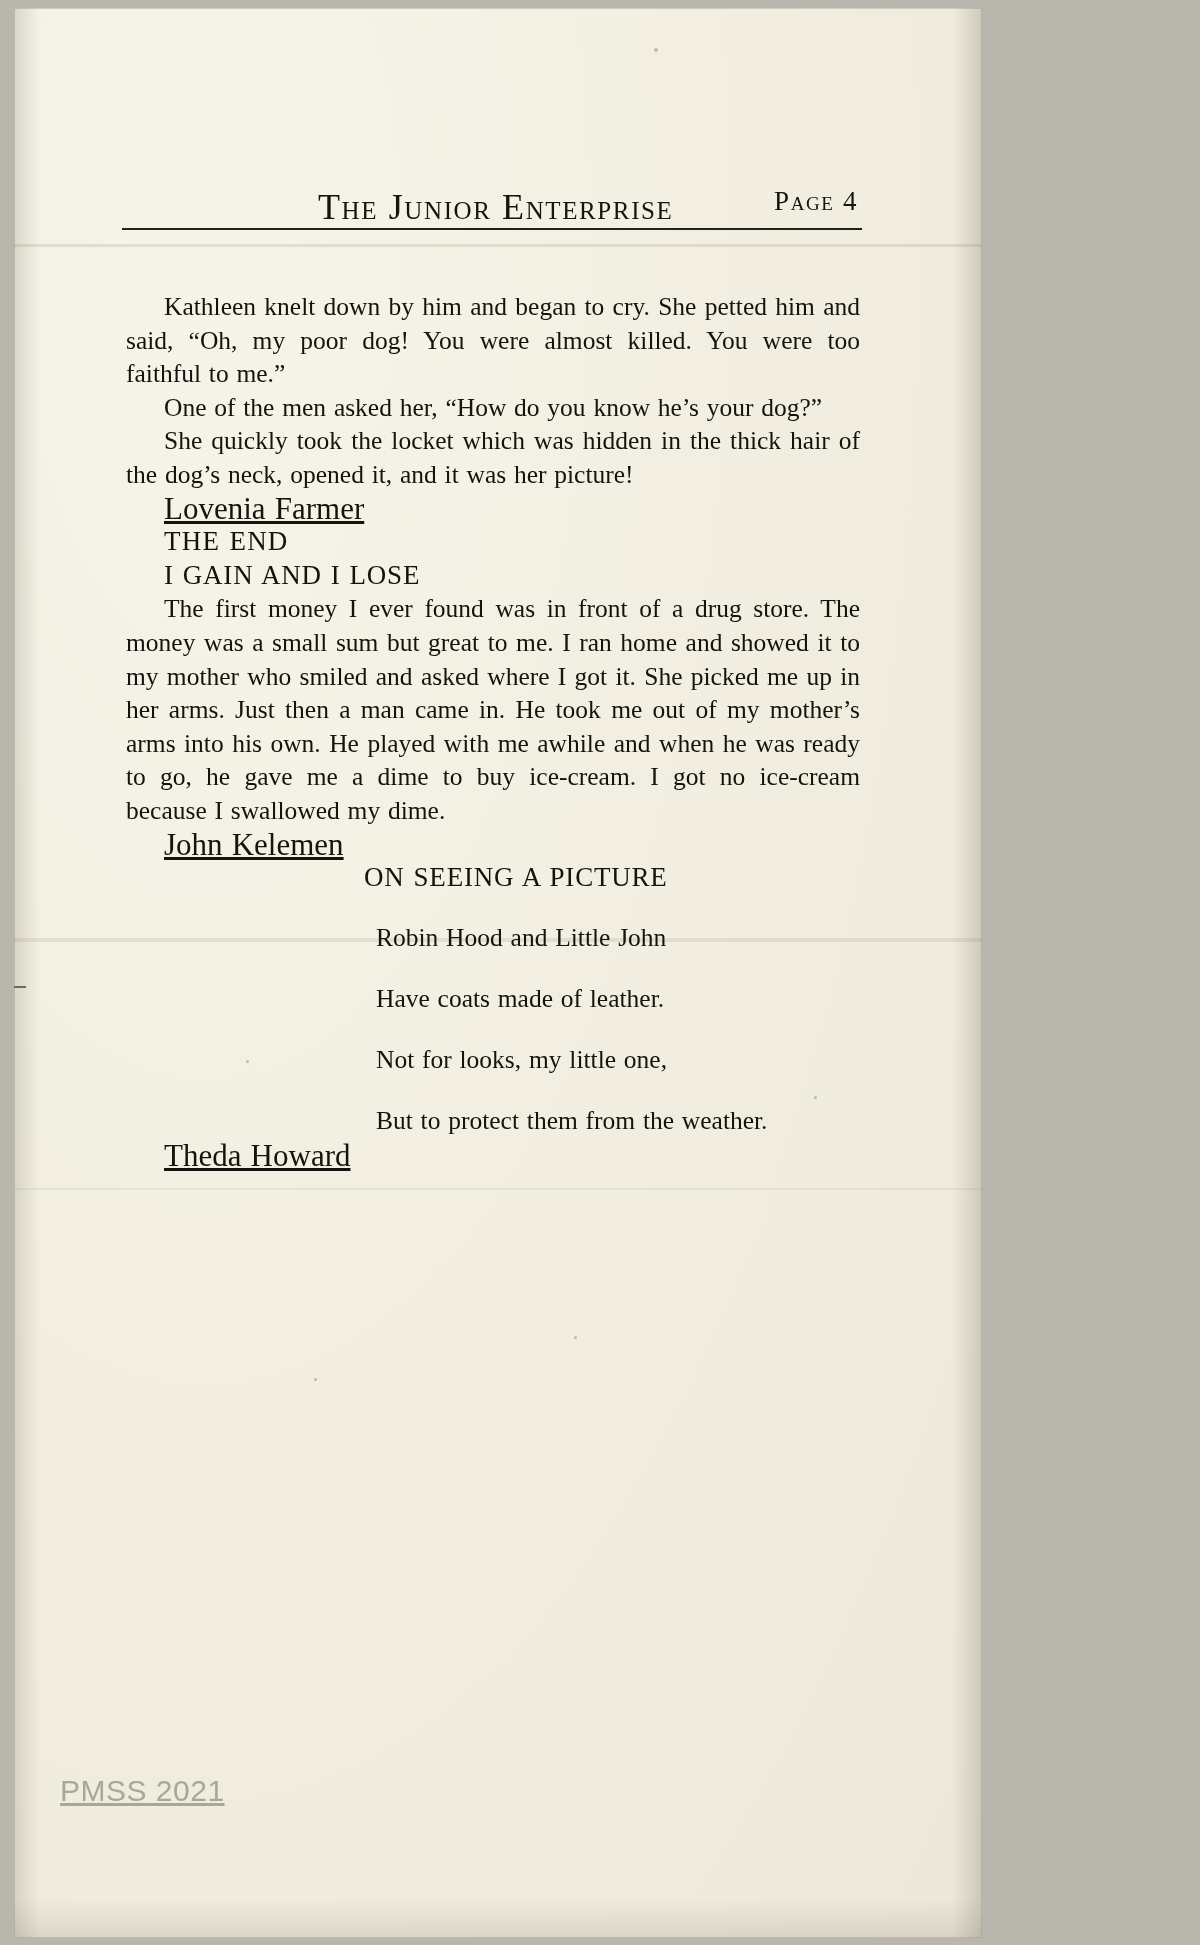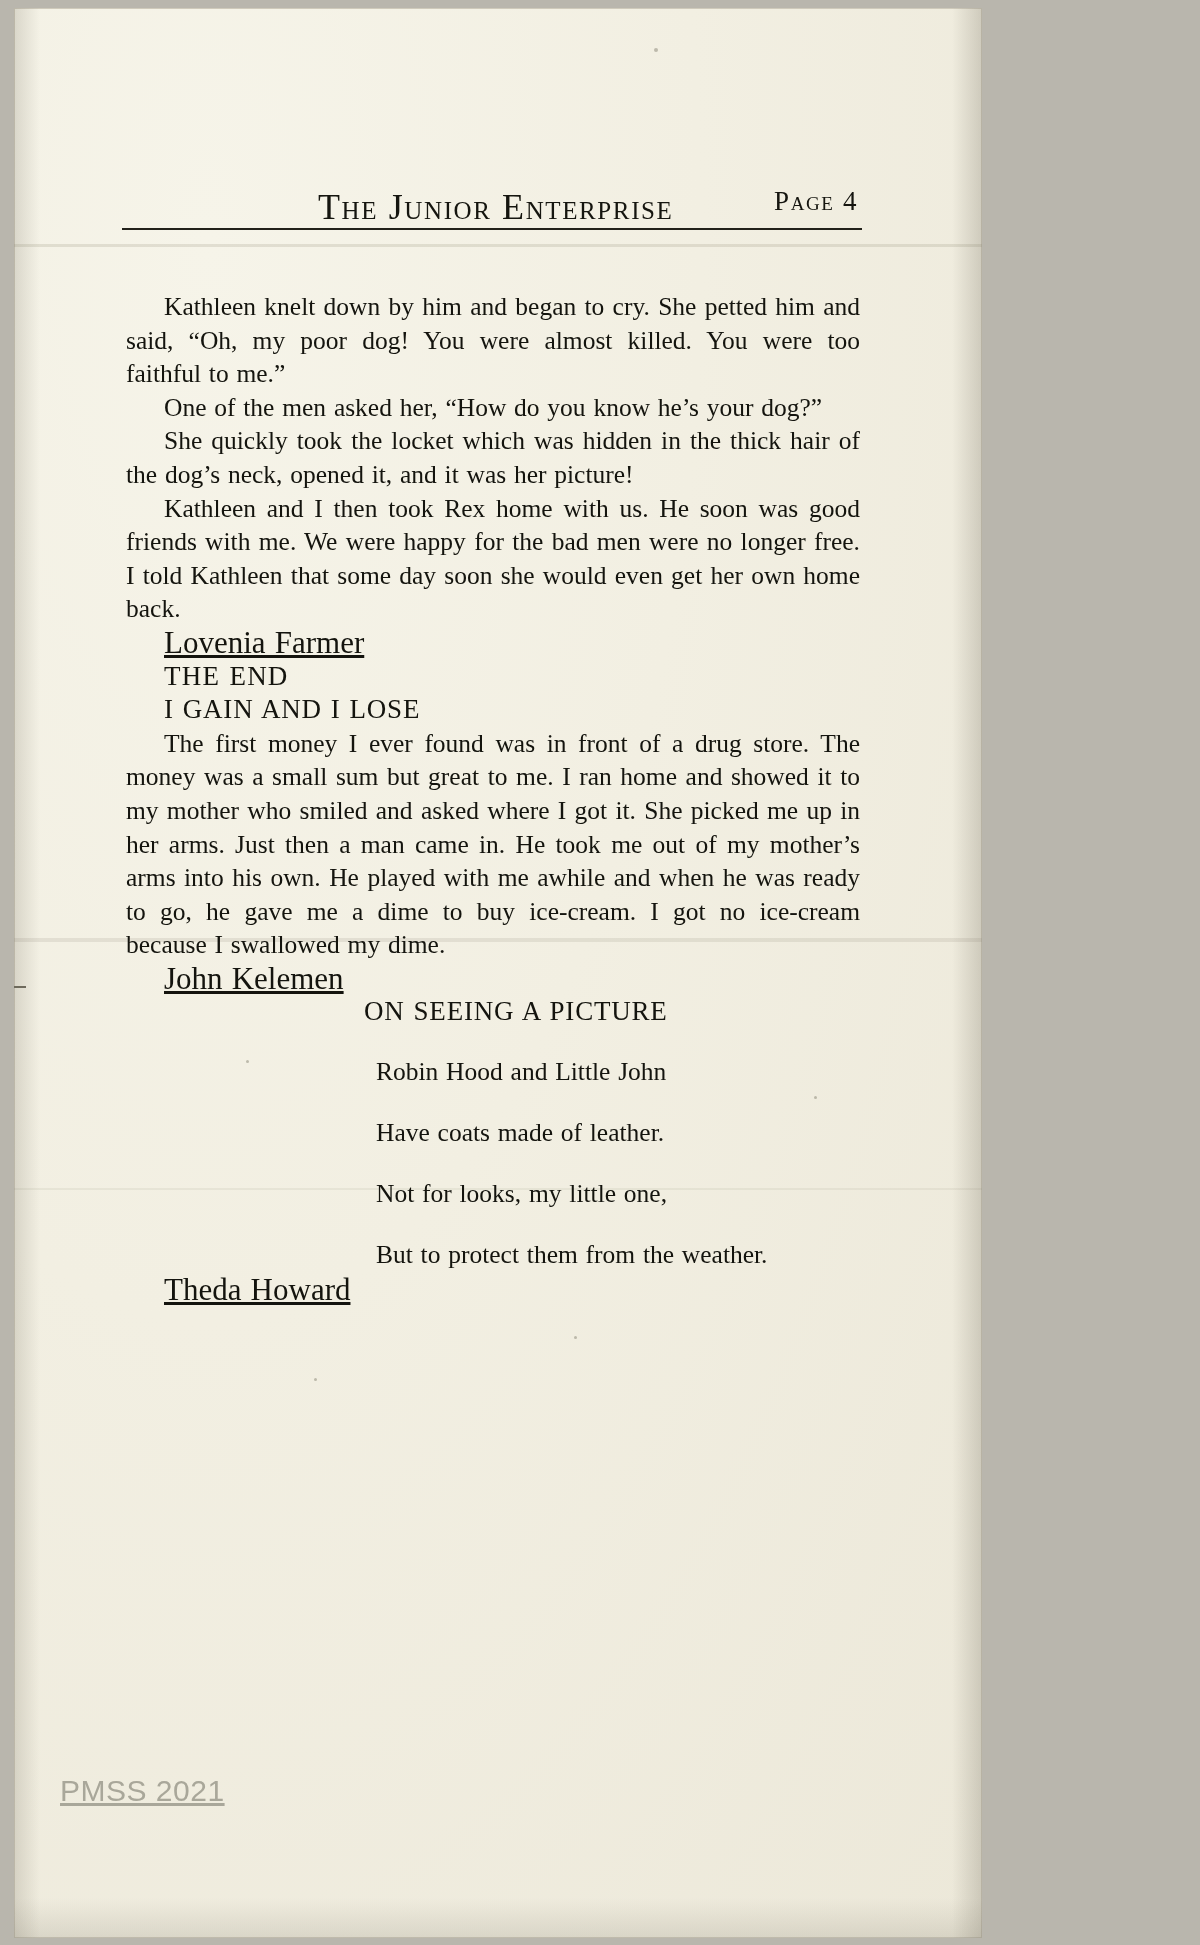--- a/index.html
+++ b/index.html
@@ -194,21 +194,20 @@
     <div class="head-title">The Junior Enterprise</div>
     <div class="head-page">Page 4</div>
   </div>
   <div id="head-rule"></div>
 
   <div id="article-body">
 
     <p>Kathleen knelt down  by him and  began to cry.  She petted him and said, “Oh,  my poor  dog! You were almost  killed. You  were  too  faithful to me.”</p>
     <p>One of the men asked  her,  “How do you know  he’s your dog?”</p>
     <p>She quickly took  the locket  which  was  hidden  in the  thick hair of the dog’s neck, opened it, and it  was  her  picture!</p>
-    <p>Kathleen and I  then took Rex home with  us.  He soon  was good friends with me. We were happy for the bad men were no longer free. I told Kathleen that some day soon she would even get her own home back.</p>
 
     <p class="byline">Lovenia Farmer</p>
 
     <p class="the-end">THE  END</p>
 
     <p class="section-heading">I GAIN AND I LOSE</p>
 
     <p>The  first  money  I  ever  found was in front of a drug  store. The money  was a small sum but  great to me.  I ran  home  and showed it to my mother  who smiled and asked where I got it. She picked me up in  her arms. Just then  a man  came  in. He took me out of my mother’s arms into his own. He played with me awhile and when he was ready to go, he gave me  a dime to buy ice-cream. I got no ice-cream because I swallowed my dime.</p>
 
     <p class="byline">John Kelemen</p>

